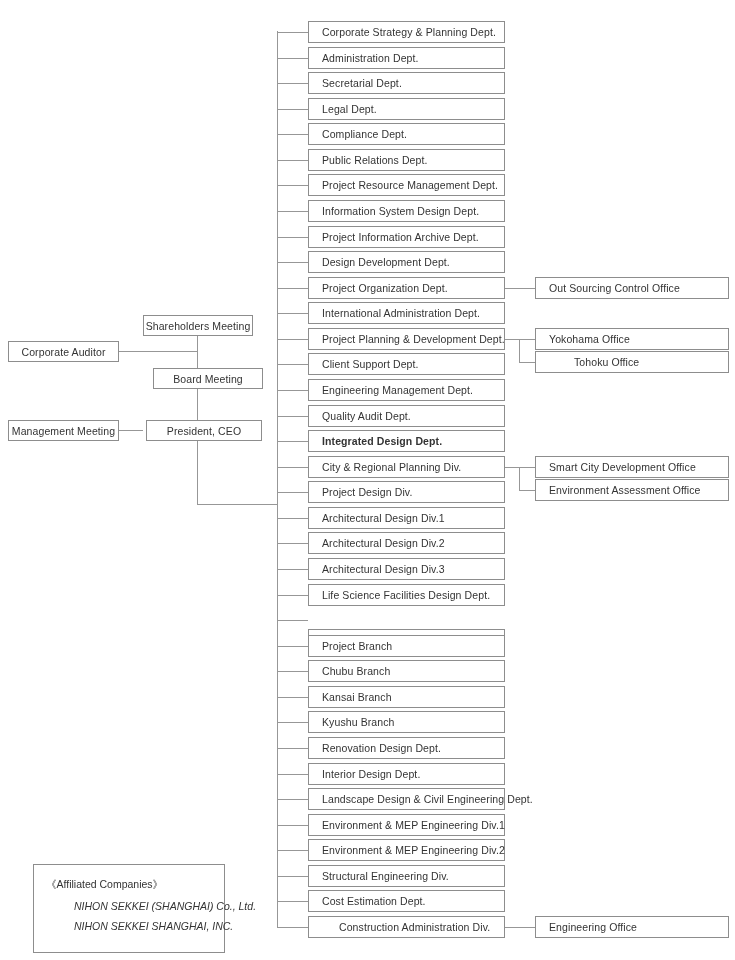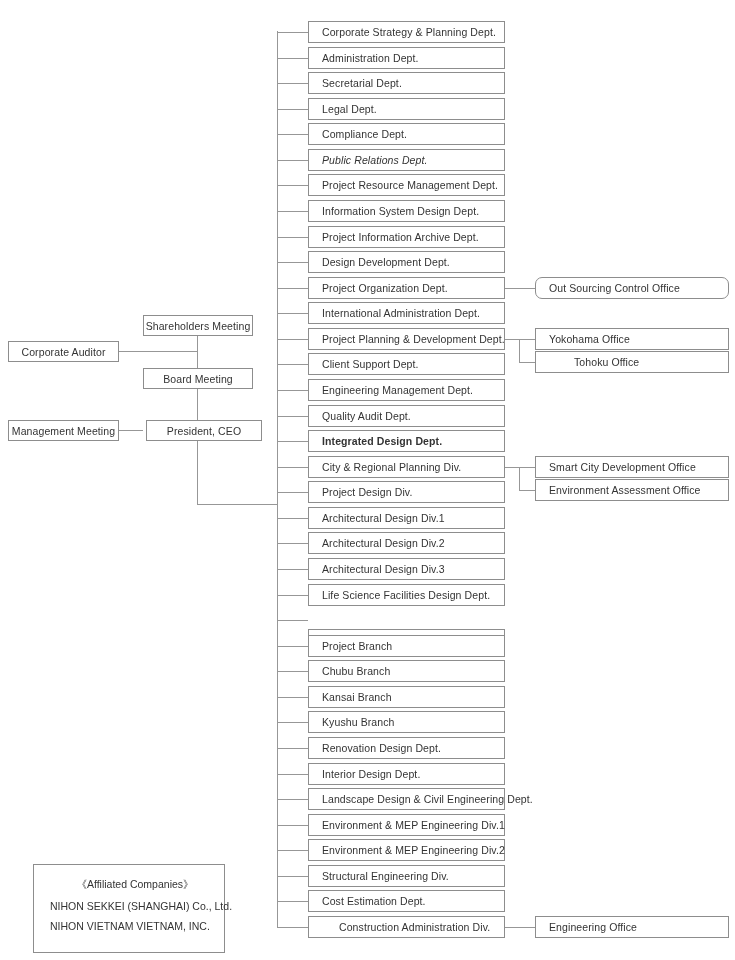--- a/index.html
+++ b/index.html
@@ -24,61 +24,61 @@
   }
   .dept{padding-left:13px;}
   .centered{justify-content:center;}
   .hline{position:absolute;height:1px;background:var(--line);}
   .vline{position:absolute;width:1px;background:var(--line);}
   .affiliated{
     position:absolute;box-sizing:border-box;
     border:1px solid var(--border);background:#fff;
     font-size:10.5px;color:var(--text);
   }
-  .aff-title{margin:13px 0 0 12px;white-space:nowrap;text-align:center;}
-  .aff-co{margin:9px 0 0 16px;white-space:nowrap;line-height:11px;}
+  .aff-title{margin:13px 0 0 12px;white-space:nowrap;}
+  .aff-co{margin:9px 0 0 40px;white-space:nowrap;line-height:11px;font-style:italic;}
   .aff-co + .aff-co{margin-top:9px;}
 </style>
 </head>
 <body>
 
 <div id="canvas">
 
   <div class="box centered" style="left:143px;top:315px;width:110px;height:21px;">Shareholders Meeting</div>
   <div class="box centered" style="left:8px;top:341px;width:111px;height:21px;">Corporate Auditor</div>
-  <div class="box centered" style="left:143px;top:368px;width:110px;height:21px;">Board Meeting</div>
+  <div class="box centered" style="left:153px;top:368px;width:110px;height:21px;">Board Meeting</div>
   <div class="box centered" style="left:8px;top:420px;width:111px;height:21px;text-align:center;">Management Meeting</div>
   <div class="box centered" style="left:146px;top:420px;width:116px;height:21px;">President, CEO</div>
 
   <div class="vline" style="left:197px;top:336px;height:32px;"></div>
   <div class="vline" style="left:197px;top:389px;height:31px;"></div>
   <div class="vline" style="left:197px;top:441px;height:63px;"></div>
   <div class="hline" style="left:197px;top:504px;width:81px;"></div>
   <div class="hline" style="left:119px;top:351px;width:78px;"></div>
   <div class="hline" style="left:119px;top:430px;width:24px;"></div>
 
   <div class="affiliated" style="left:33px;top:864px;width:192px;height:89px;">
     <div class="aff-title">《Affiliated Companies》</div>
     <div class="aff-co">NIHON SEKKEI (SHANGHAI) Co., Ltd.</div>
-    <div class="aff-co">NIHON VIETNAM VIETNAM, INC.</div>
+    <div class="aff-co">NIHON SEKKEI SHANGHAI, INC.</div>
   </div>
 
   <div id="generated">
       <div class="hline" style="left: 277px; top: 32px; width: 31px;"></div>
       <div class="box dept" style="left: 308px; top: 21px; width: 197px; height: 22px;">Corporate Strategy &amp; Planning Dept.</div>
       <div class="hline" style="left: 277px; top: 58px; width: 31px;"></div>
       <div class="box dept" style="left: 308px; top: 47px; width: 197px; height: 22px;">Administration Dept.</div>
       <div class="hline" style="left: 277px; top: 83px; width: 31px;"></div>
       <div class="box dept" style="left: 308px; top: 72px; width: 197px; height: 22px;">Secretarial Dept.</div>
       <div class="hline" style="left: 277px; top: 109px; width: 31px;"></div>
       <div class="box dept" style="left: 308px; top: 98px; width: 197px; height: 22px;">Legal Dept.</div>
       <div class="hline" style="left: 277px; top: 134px; width: 31px;"></div>
       <div class="box dept" style="left: 308px; top: 123px; width: 197px; height: 22px;">Compliance Dept.</div>
       <div class="hline" style="left: 277px; top: 160px; width: 31px;"></div>
-      <div class="box dept" style="left: 308px; top: 149px; width: 197px; height: 22px; font-style: italic;">Public Relations Dept.</div>
+      <div class="box dept" style="left: 308px; top: 149px; width: 197px; height: 22px;">Public Relations Dept.</div>
       <div class="hline" style="left: 277px; top: 185px; width: 31px;"></div>
       <div class="box dept" style="left: 308px; top: 174px; width: 197px; height: 22px;">Project Resource Management Dept.</div>
       <div class="hline" style="left: 277px; top: 211px; width: 31px;"></div>
       <div class="box dept" style="left: 308px; top: 200px; width: 197px; height: 22px;">Information System Design Dept.</div>
       <div class="hline" style="left: 277px; top: 237px; width: 31px;"></div>
       <div class="box dept" style="left: 308px; top: 226px; width: 197px; height: 22px;">Project Information Archive Dept.</div>
       <div class="hline" style="left: 277px; top: 262px; width: 31px;"></div>
       <div class="box dept" style="left: 308px; top: 251px; width: 197px; height: 22px;">Design Development Dept.</div>
       <div class="hline" style="left: 277px; top: 288px; width: 31px;"></div>
       <div class="box dept" style="left: 308px; top: 277px; width: 197px; height: 22px;">Project Organization Dept.</div>
@@ -127,21 +127,21 @@
       <div class="hline" style="left: 277px; top: 850px; width: 31px;"></div>
       <div class="box dept" style="left: 308px; top: 839px; width: 197px; height: 22px;">Environment &amp; MEP Engineering Div.2</div>
       <div class="hline" style="left: 277px; top: 876px; width: 31px;"></div>
       <div class="box dept" style="left: 308px; top: 865px; width: 197px; height: 22px;">Structural Engineering Div.</div>
       <div class="hline" style="left: 277px; top: 901px; width: 31px;"></div>
       <div class="box dept" style="left: 308px; top: 890px; width: 197px; height: 22px;">Cost Estimation Dept.</div>
       <div class="hline" style="left: 277px; top: 927px; width: 31px;"></div>
       <div class="box dept" style="left: 308px; top: 916px; width: 197px; height: 22px; padding-left: 30px;">Construction Administration Div.</div>
       <div class="vline" style="left: 277px; top: 31px; height: 896px;"></div>
       <div class="hline" style="left: 505px; top: 288px; width: 30px;"></div>
-      <div class="box dept" style="left: 535px; top: 277px; width: 194px; height: 22px; border-radius: 7px;">Out Sourcing Control Office</div>
+      <div class="box dept" style="left: 535px; top: 277px; width: 194px; height: 22px;">Out Sourcing Control Office</div>
       <div class="hline" style="left: 505px; top: 339px; width: 30px;"></div>
       <div class="box dept" style="left: 535px; top: 328px; width: 194px; height: 22px;">Yokohama Office</div>
       <div class="vline" style="left: 519px; top: 339px; height: 24px;"></div>
       <div class="hline" style="left: 519px; top: 362px; width: 16px;"></div>
       <div class="box dept" style="left: 535px; top: 351px; width: 194px; height: 22px; padding-left: 38px;">Tohoku Office</div>
       <div class="hline" style="left: 505px; top: 467px; width: 30px;"></div>
       <div class="box dept" style="left: 535px; top: 456px; width: 194px; height: 22px;">Smart City Development Office</div>
       <div class="vline" style="left: 519px; top: 467px; height: 24px;"></div>
       <div class="hline" style="left: 519px; top: 490px; width: 16px;"></div>
       <div class="box dept" style="left: 535px; top: 479px; width: 194px; height: 22px;">Environment Assessment Office</div>

